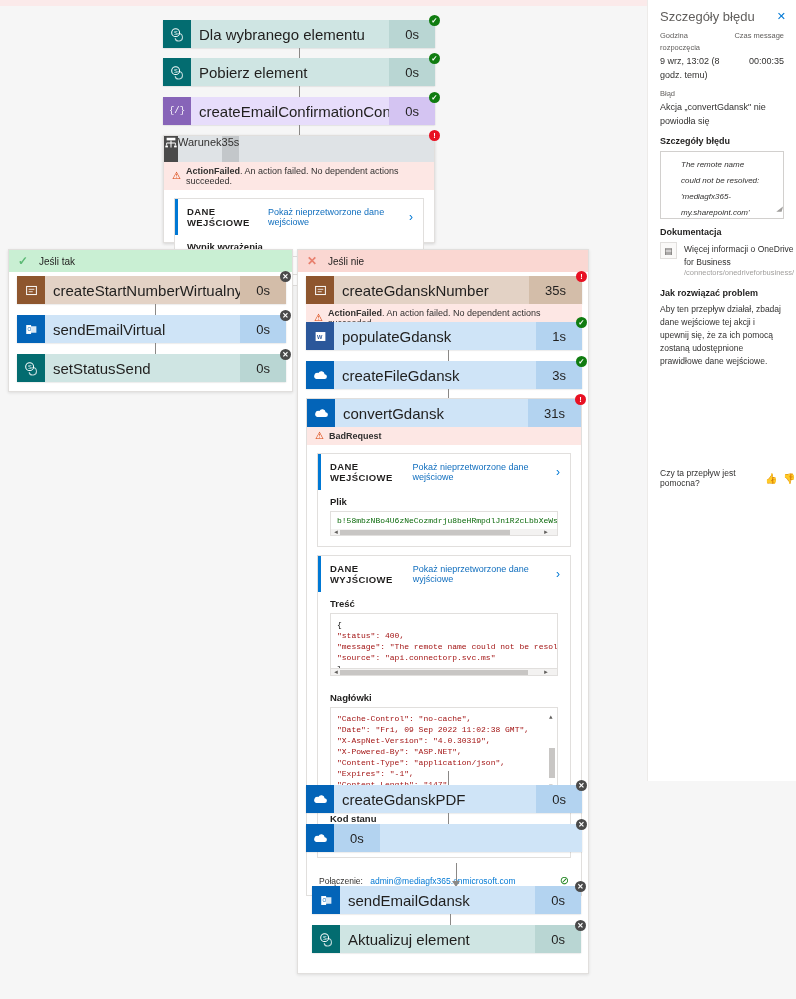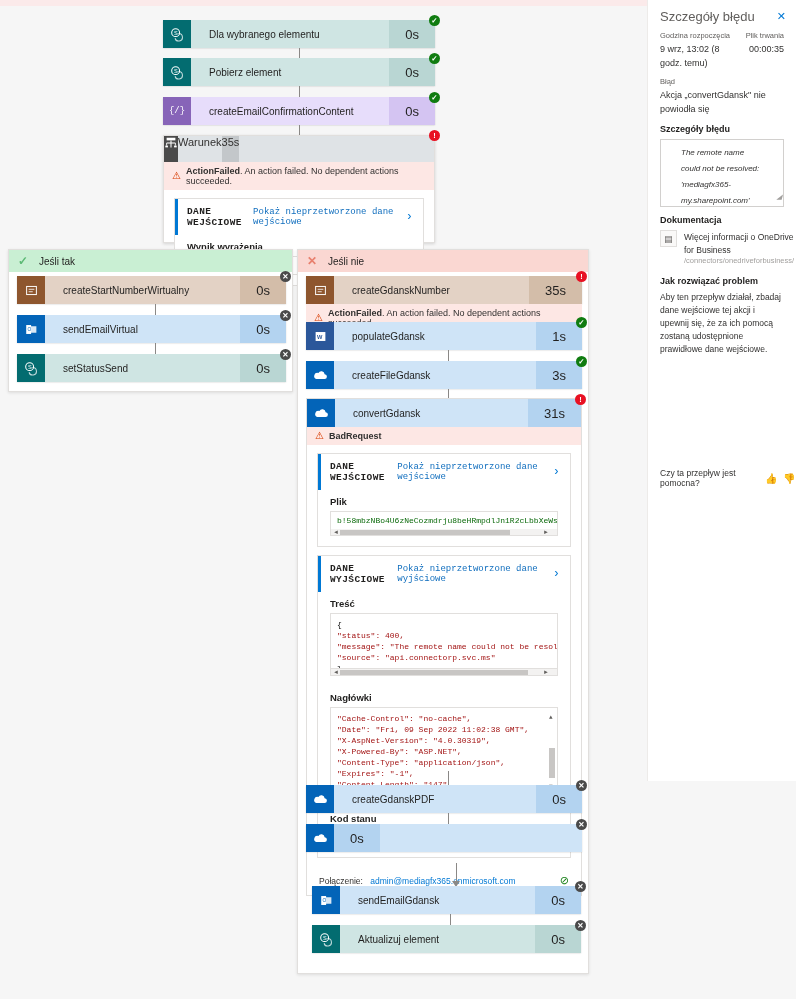--- a/index.html
+++ b/index.html
@@ -28,21 +28,21 @@
     height:28px;
     display:flex; align-items:stretch;
     box-shadow:0 0.5px 1.5px rgba(0,0,0,.18);
   }
   .node .nicon{
     width:28px; height:28px; flex:0 0 28px;
     display:flex; align-items:center; justify-content:center;
   }
   .node .ntitle{
     flex:1 1 auto; display:flex; align-items:center;
-    padding-left:18px; font-size:10px; color:#201f1e;
+    padding-left:8px; font-size:15px; color:#201f1e;
     white-space:nowrap; overflow:hidden;
   }
   .node .ndur{
     flex:0 0 auto; min-width:26px; padding:0 16px;
     display:flex; align-items:center; justify-content:center;
     font-size:13px; color:#201f1e;
   }
   .badge{
     position:absolute; right:-5px; top:-5px;
     width:11px; height:11px; border-radius:50%;
@@ -75,21 +75,21 @@
   }
   .err-strip .wt{ color:#d83b01; font-size:10px; line-height:1; }
   .err-strip b{ font-weight:bold; }
   
   .io-box{
     border:1px solid #e1dfdd; background:#fff;
     margin:8px 10px;
   }
   .io-head{
     display:flex; align-items:center; justify-content:space-between;
-    border-left:3px solid #0078d4; padding:7px 10px 7px 9px;font-family:Liberation Mono, monospace;
+    border-left:3px solid #0078d4; padding:7px 10px 7px 9px;
   }
   .io-head .lbl{ font-size:9.5px; font-weight:bold; letter-spacing:.4px; color:#201f1e; }
   .io-head .raw{ font-size:9px; color:#106ebe; display:flex; align-items:center; gap:5px; }
   .io-head .chev{ color:#0078d4; font-size:12px; }
   .field{ padding:0 12px 10px 12px; }
   .field .flabel{ font-size:9.5px; font-weight:bold; color:#201f1e; margin:6px 0 4px; }
   .field .fval{
     border:1px solid #e1dfdd; background:#fff;
     padding:4px 6px; font-family:"Liberation Mono", monospace;
     font-size:8px; color:#0b6a0b; white-space:nowrap; overflow:hidden;
@@ -525,21 +525,21 @@
   <div class="ph">
     <span class="pt">Szczegóły błędu</span>
     <span class="px">✕</span>
   </div>
 
   <div class="pmeta">
     <div class="col">
       <div class="mini">Godzina rozpoczęcia</div>
     </div>
     <div class="col r">
-      <div class="mini">Plik trwania</div>
+      <div class="mini">Czas message</div>
     </div>
   </div>
   <div class="pmeta">
     <div class="col">
       <div class="val">9 wrz, 13:02 (8 godz. temu)</div>
     </div>
     <div class="col r">
       <div class="val">00:00:35</div>
     </div>
   </div>

